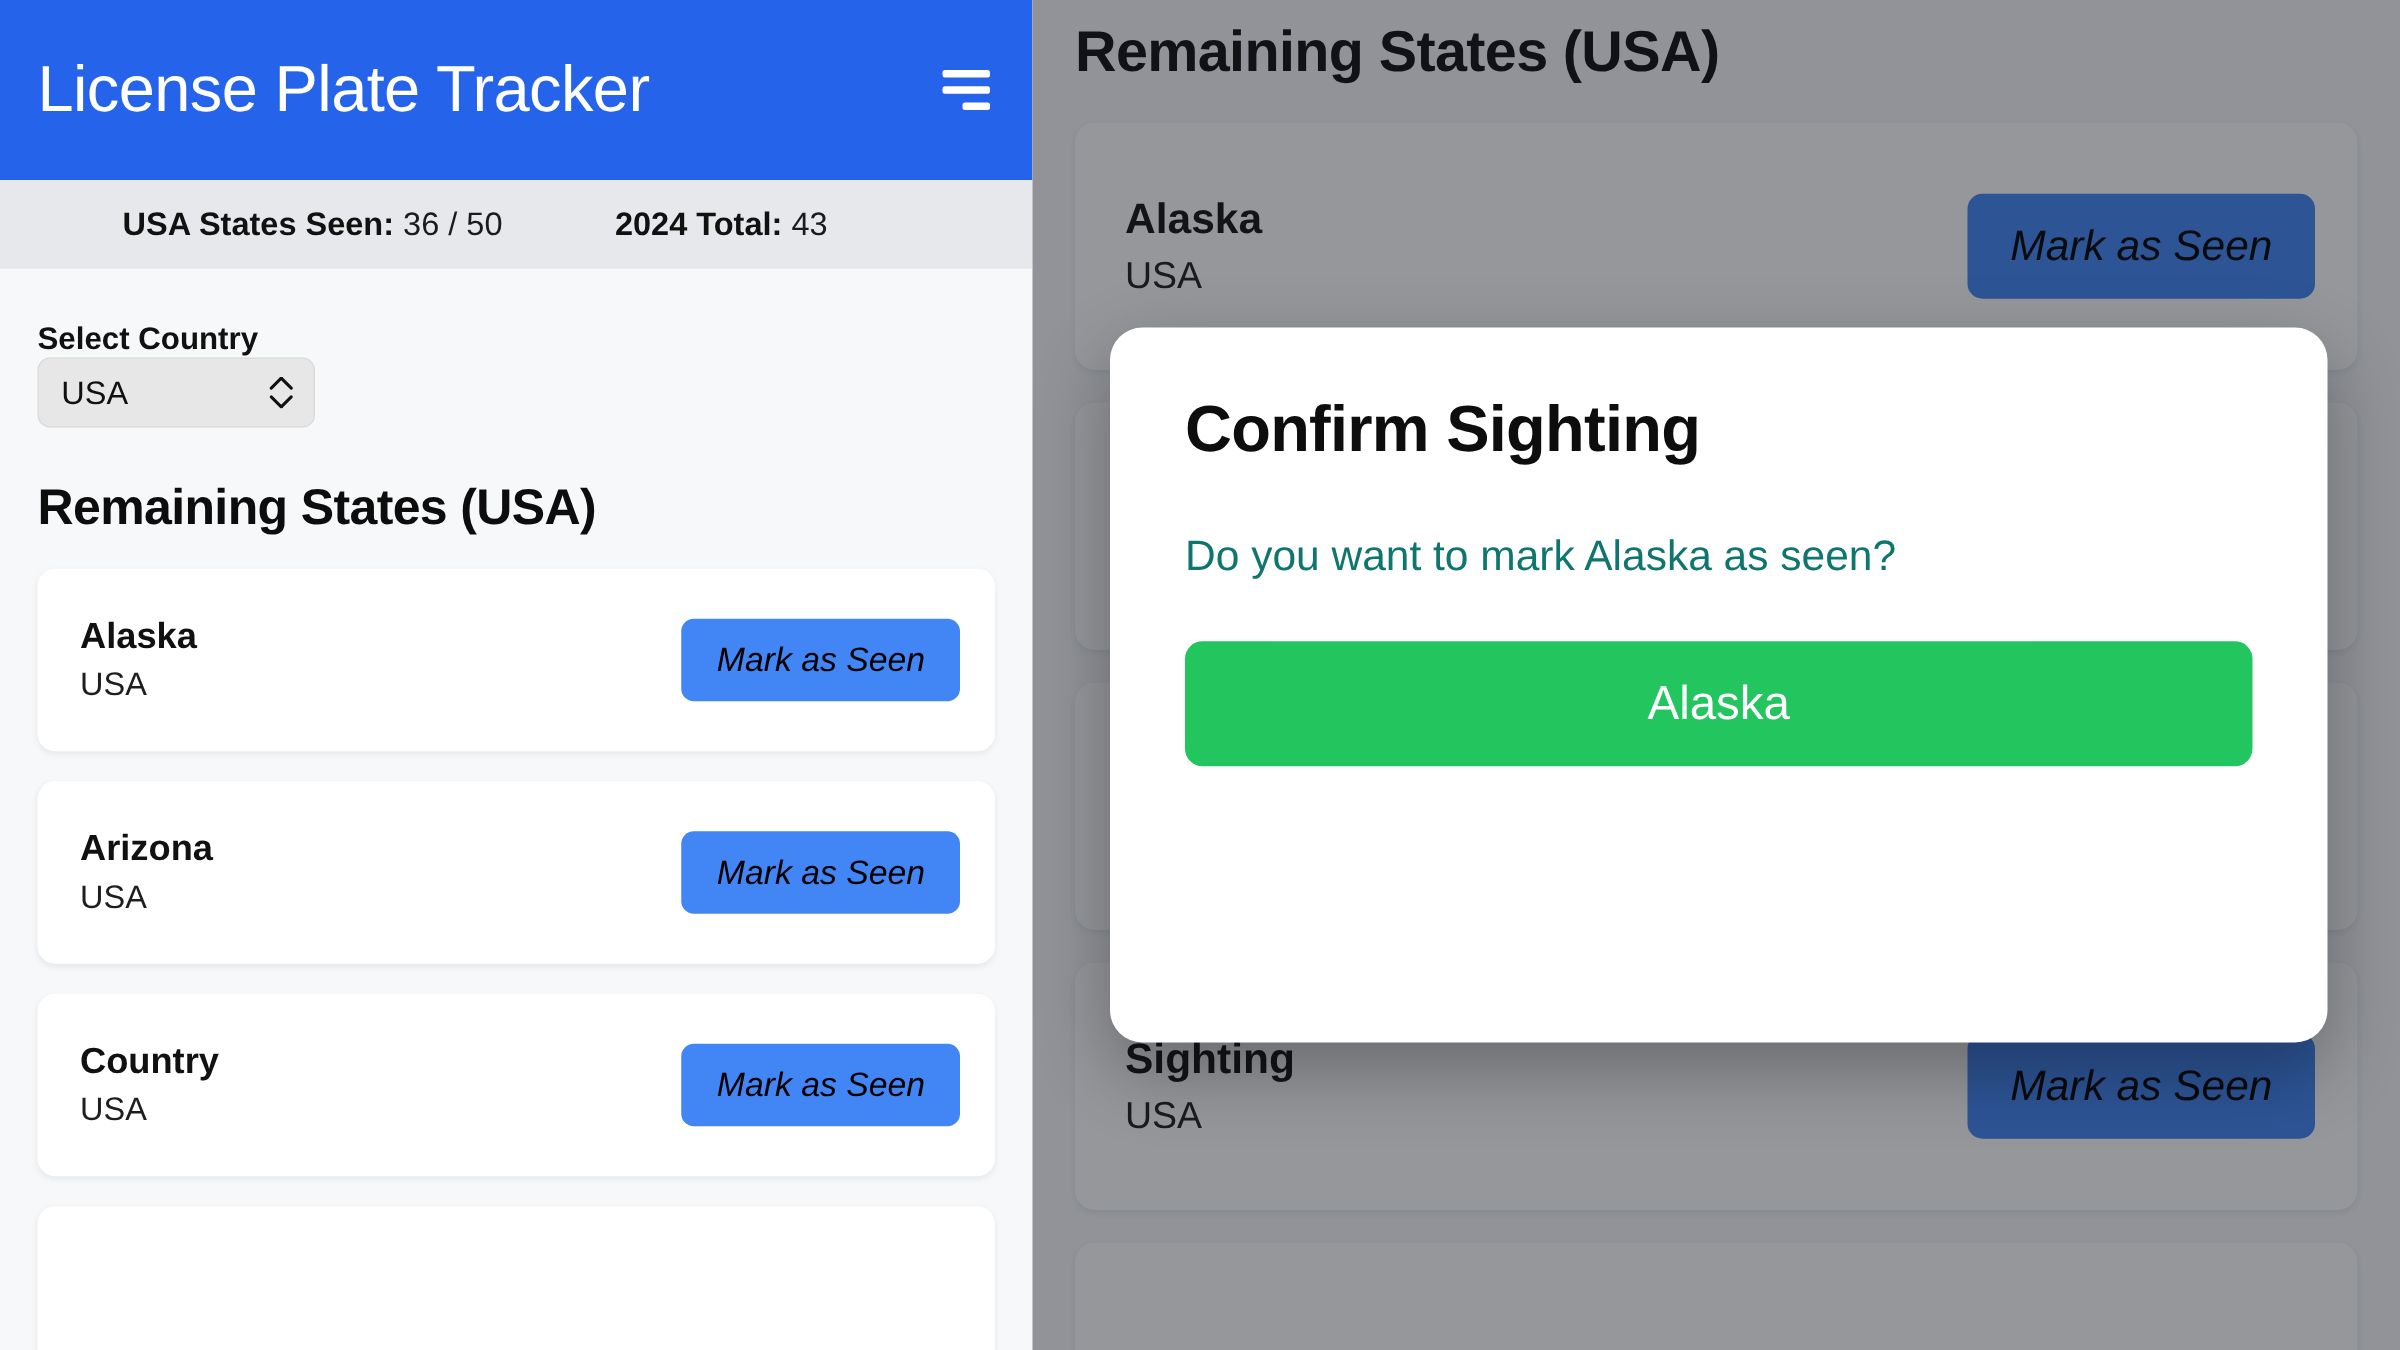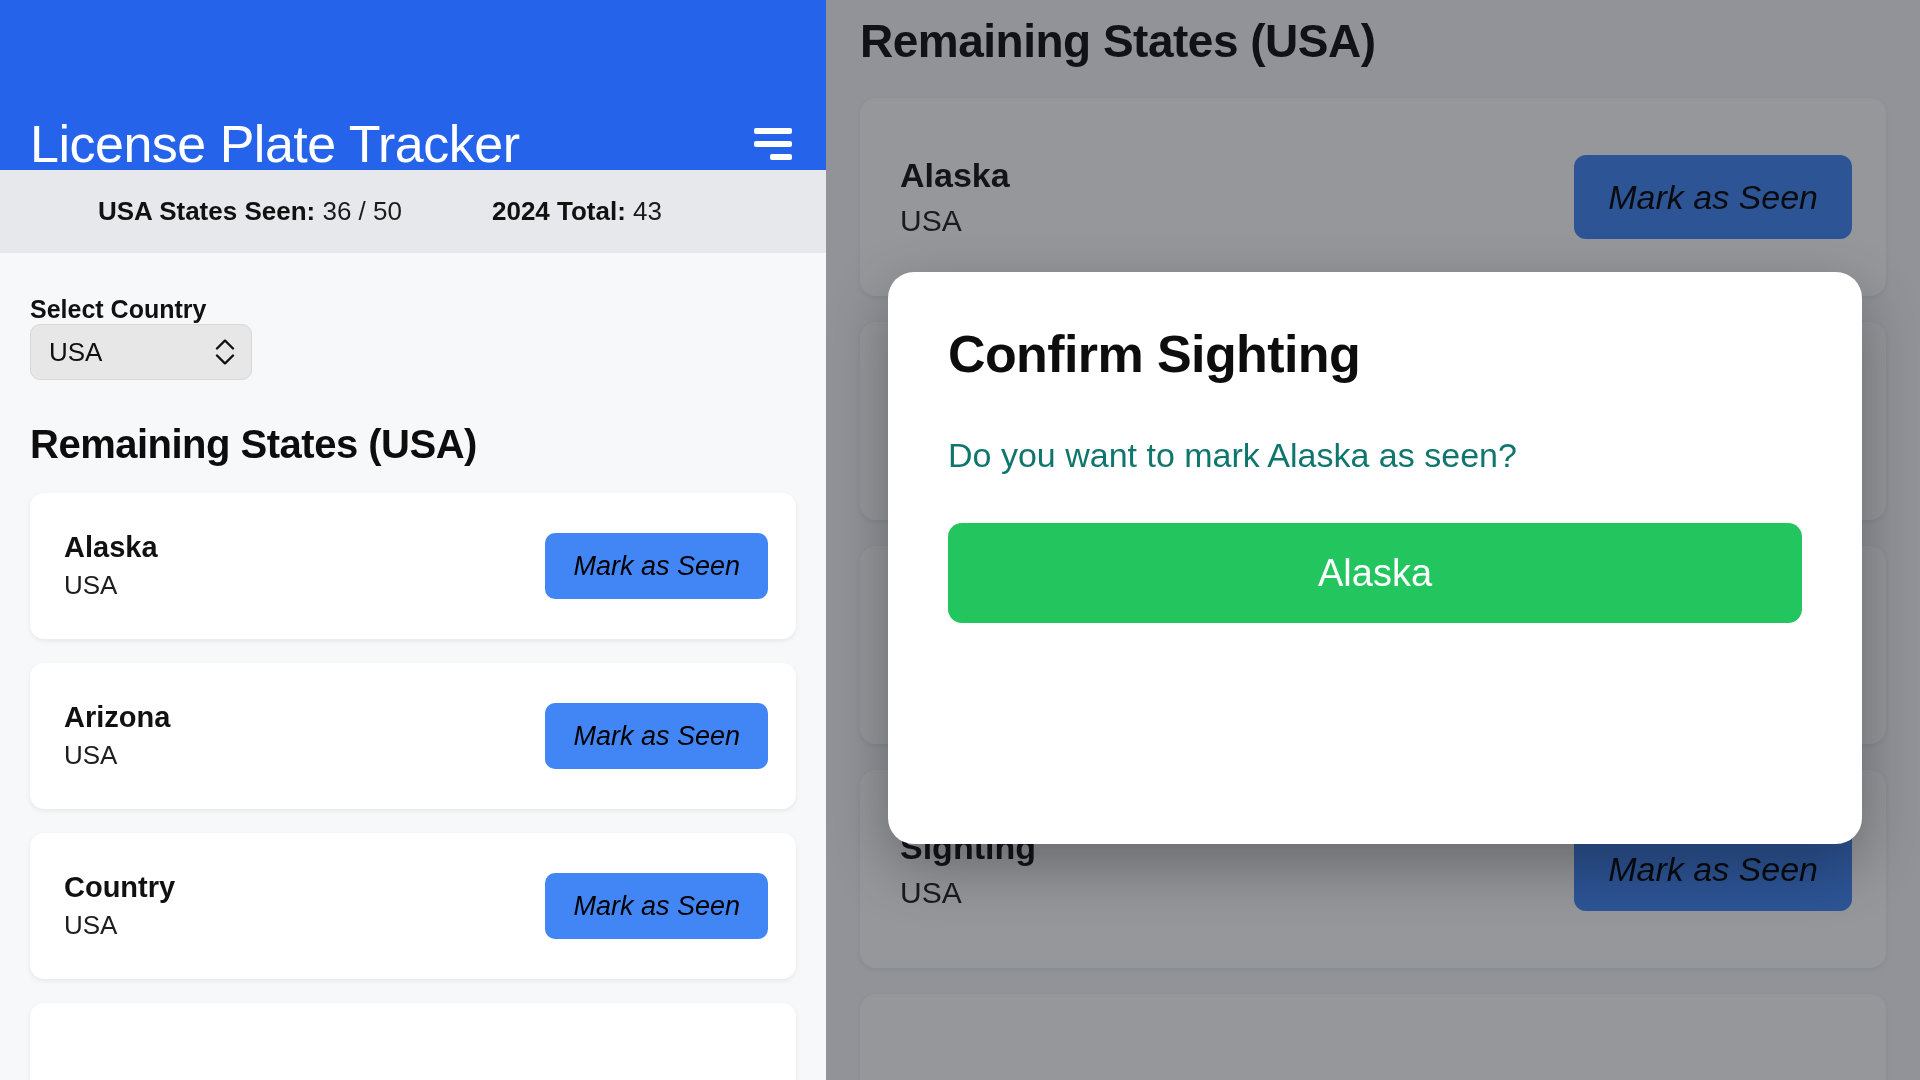--- a/index.html
+++ b/index.html
@@ -14,23 +14,23 @@
 
   
   .sidebar {
     position: absolute; left: 0; top: 0;
     width: 826px; height: 1080px;
     background: #f7f8fa;
     overflow: hidden;
   }
 
   .app-header {
-    height: 170px;
+    height: 144px;
     background: #2563eb;
-    display: flex; align-items: flex-end;
+    display: flex; align-items: center;
     justify-content: space-between;
     padding: 0 32px 0 30px;
   }
   .app-title {
     color: #ffffff;
     font-size: 52px;
     font-weight: 400;
     letter-spacing: -0.5px;
     line-height: 1;
   }
@@ -42,21 +42,21 @@
     cursor: pointer;
     background: transparent; border: none;
     padding-right: 2px;
   }
   .menu-btn .bar { height: 6px; background: #fff; border-radius: 2px; display: block; }
   .menu-btn .bar.b1 { width: 38px; }
   .menu-btn .bar.b2 { width: 38px; }
   .menu-btn .bar.b3 { width: 22px; }
 
   .stats-bar {
-    height: 83px;
+    height: 71px;
     background: #e6e8eb;
     display: flex; align-items: center;
     gap: 90px;
     padding-left: 98px;
     font-size: 26px;
     color: #111;
   }
   .stats-bar .stat { white-space: nowrap; }
   .stats-bar .stat b { font-weight: 700; }
   .stats-bar .stat .val { font-weight: 400; color: #1b1b1b; }
@@ -164,21 +164,21 @@
   .scrim {
     position: absolute; left: 826px; top: 0;
     width: 1094px; height: 1080px;
     background: rgba(20,24,33,0.45);
     z-index: 20;
   }
 
   
   .modal {
     position: absolute;
-    left: 888px; top: 272px;
+    left: 888px; top: 262px;
     width: 974px; height: 572px;
     background: #ffffff;
     border-radius: 26px;
     box-shadow: 0 22px 60px rgba(0,0,0,0.30);
     z-index: 30;
     padding: 52px 60px 0 60px;
   }
   .modal-title {
     font-size: 52px; font-weight: 700; color: #0d0d0d;
     letter-spacing: -0.6px;

